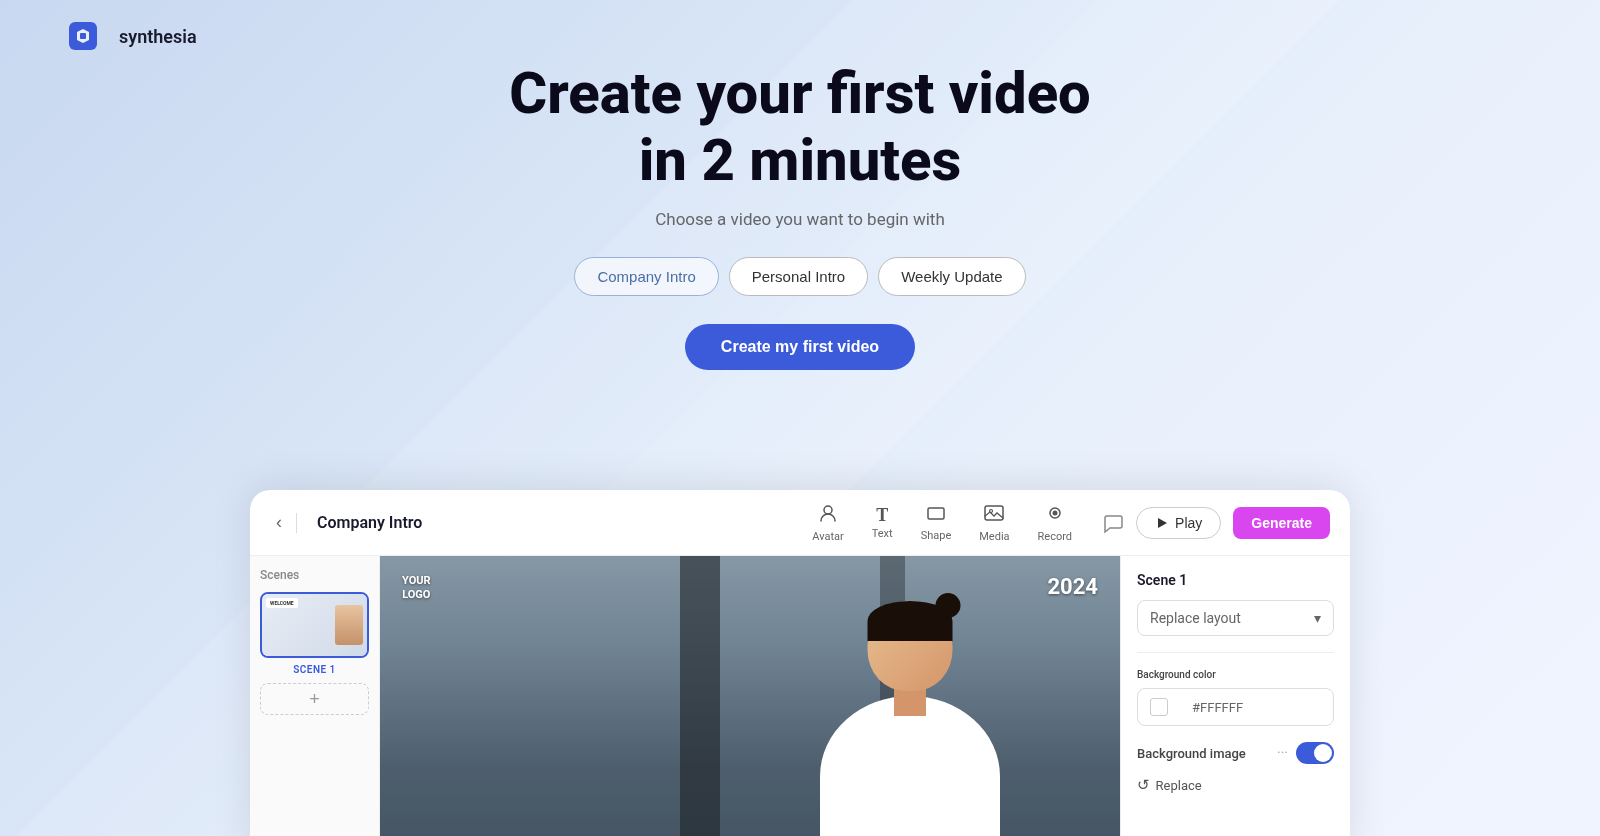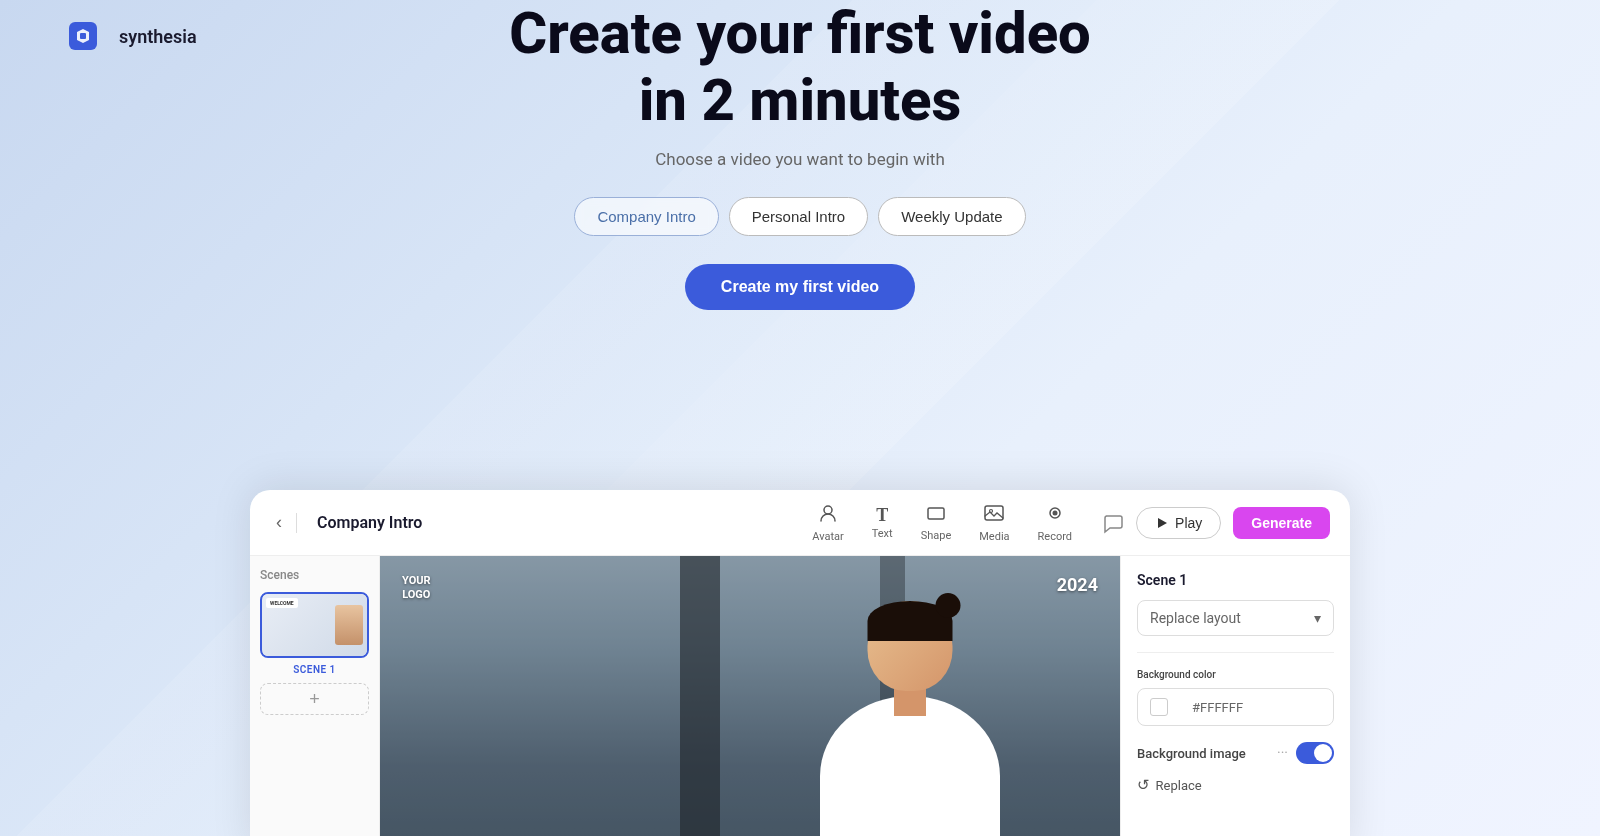--- a/index.html
+++ b/index.html
@@ -42,20 +42,21 @@
       font-size: 18px;
       font-weight: 600;
       color: #1a1a2e;
     }
 
     
     .hero {
       position: relative;
       z-index: 1;
       text-align: center;
+      padding-top: 60px;
     }
     .hero-title {
       font-size: 58px;
       font-weight: 800;
       color: #0a0a1a;
       line-height: 1.15;
       margin-bottom: 16px;
     }
     .hero-subtitle {
       font-size: 17px;
@@ -311,21 +312,21 @@
       font-weight: 700;
       color: white;
       line-height: 1.3;
       text-shadow: 0 1px 3px rgba(0,0,0,0.5);
     }
     
     .canvas-year {
       position: absolute;
       top: 18px;
       right: 22px;
-      font-size: 18px;
+      font-size: 22px;
       font-weight: 700;
       color: white;
       text-shadow: 0 1px 3px rgba(0,0,0,0.5);
     }
 
     
     .right-panel {
       width: 230px;
       border-left: 1px solid #eee;
       padding: 16px;

